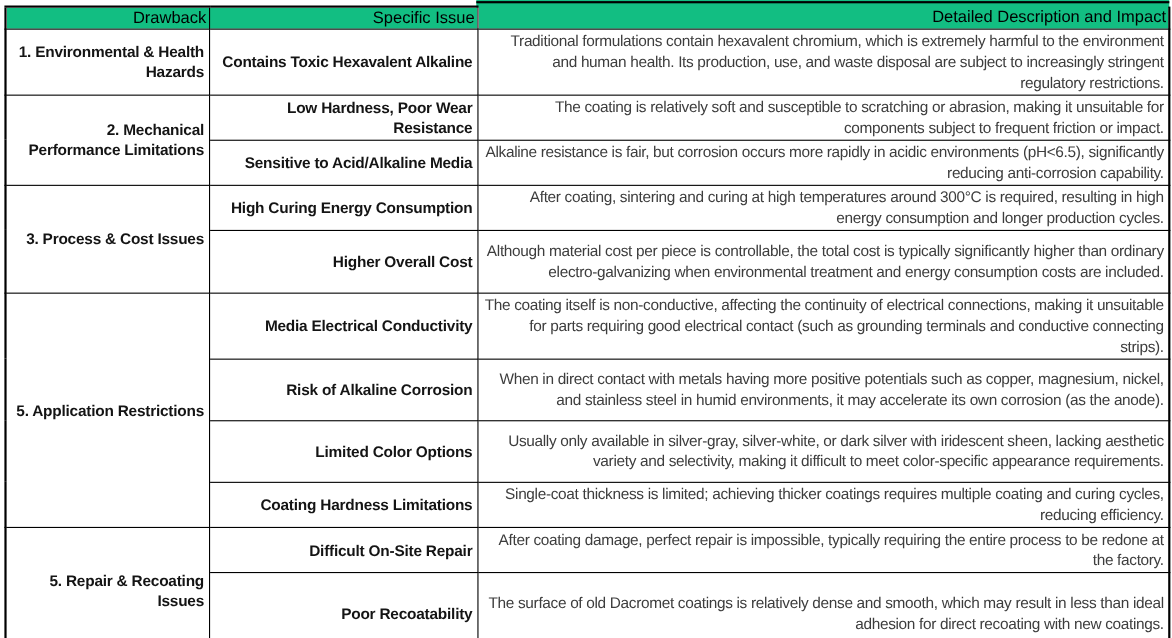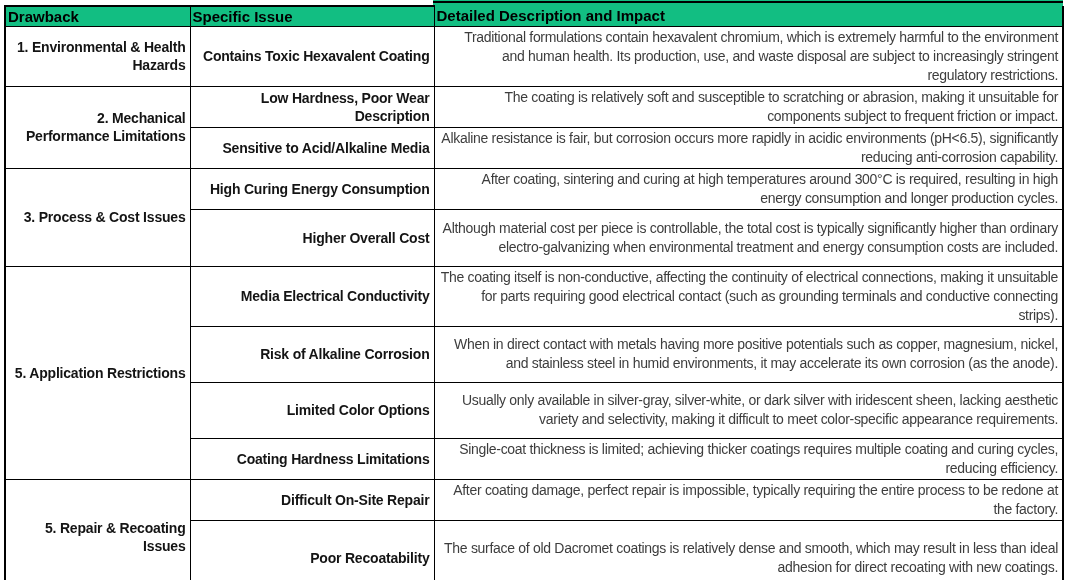--- a/index.html
+++ b/index.html
@@ -7,21 +7,21 @@
          font-family:"Liberation Sans","DejaVu Sans",sans-serif;}
   
   .cap-sliver{position:absolute;left:433px;top:0;width:630px;height:1px;background:#12BE82;}
   .cap{position:absolute;left:433px;top:1px;width:630px;height:6px;background:#12BE82;
        border-top:2px solid #000;box-sizing:border-box;}
   table{position:absolute;left:4px;top:5px;border-collapse:collapse;table-layout:fixed;
         width:1058px;}
   col.c1{width:185px;} col.c2{width:244px;} col.c3{width:629px;}
   th,td{border:1px solid #000;box-sizing:border-box;overflow:hidden;}
   table{border-left:2px solid #000;border-right:2px solid #000;border-bottom:3px solid #000;}
-  thead th{background:#12BE82;color:#000;font-weight:bold;font-size:15px;text-align:left;
+  thead th{background:#12BE82;color:#000;font-weight:normal;font-size:15px;text-align:right;
            vertical-align:middle;padding:0 2px;}
   thead tr{height:20px;}
   th.h12{border-top:2px solid #000;}
   th.h3{border-top:none;margin-left:17px;}
   td.dcell,td.icell{font-weight:bold;color:#141414;font-size:14px;line-height:18px;
         vertical-align:middle;text-align:right;padding:1px 4px 1px 4px;letter-spacing:-0.2px;}
   td.xcell{font-weight:normal;color:#3d3d3d;font-size:14px;line-height:19px;
         vertical-align:middle;text-align:right;padding:1px 4px 1px 5px;letter-spacing:-0.3px;}
   tr.r57{height:57px;} tr.r38{height:38px;} tr.r37{height:37px;} tr.r56{height:56px;}
   tr.r76{height:76px;}
@@ -42,26 +42,26 @@
     <thead>
       <tr>
         <th class="h12">Drawback</th>
         <th class="h12">Specific Issue</th>
         <th class="h3">Detailed Description and Impact</th>
       </tr>
     </thead>
     <tbody>
       <tr class="r57">
         <td class="dcell">1. Environmental &amp; Health Hazards</td>
-        <td class="icell">Contains Toxic Hexavalent Coating</td>
+        <td class="icell">Contains Toxic Hexavalent Alkaline</td>
         <td class="xcell">Traditional formulations contain hexavalent chromium, which is extremely harmful to the environment and human health. Its production, use, and waste disposal are subject to increasingly stringent regulatory restrictions.</td>
       </tr>
       <tr class="r38">
         <td class="dcell" rowspan="2">2. Mechanical Performance Limitations</td>
-        <td class="icell">Low Hardness, Poor Wear Description</td>
+        <td class="icell">Low Hardness, Poor Wear Resistance</td>
         <td class="xcell">The coating is relatively soft and susceptible to scratching or abrasion, making it unsuitable for components subject to frequent friction or impact.</td>
       </tr>
       <tr class="r37">
         <td class="icell">Sensitive to Acid/Alkaline Media</td>
         <td class="xcell">Alkaline resistance is fair, but corrosion occurs more rapidly in acidic environments (pH&lt;6.5), significantly reducing anti-corrosion capability.</td>
       </tr>
       <tr class="r38">
         <td class="dcell" rowspan="2">3. Process &amp; Cost Issues</td>
         <td class="icell">High Curing Energy Consumption</td>
         <td class="xcell">After coating, sintering and curing at high temperatures around 300°C is required, resulting in high energy consumption and longer production cycles.</td>

